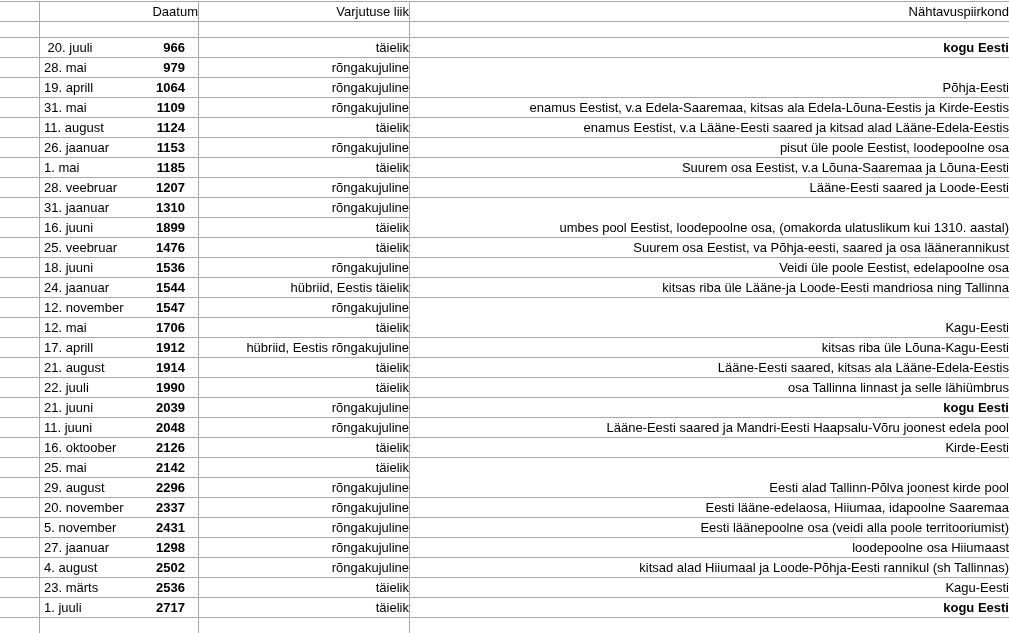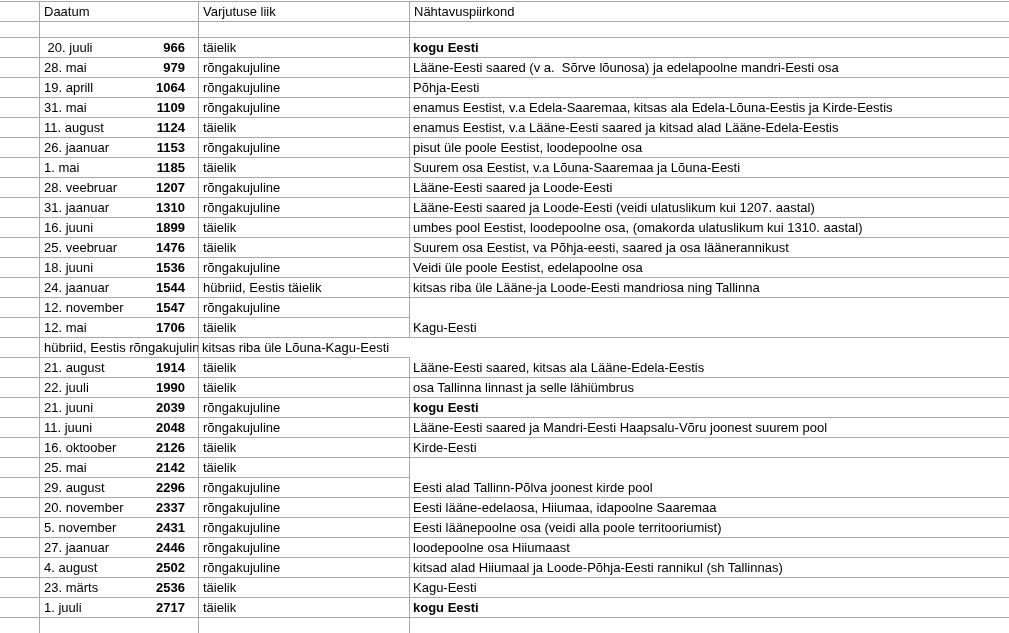--- a/index.html
+++ b/index.html
@@ -14,20 +14,21 @@
   .sheet {
     position: relative;
     width: 1009px;
     margin-top: 1px;
     border-top: 1px solid var(--grid);
   }
   .row {
     display: grid;
     grid-template-columns: 40px 159px 211px 1fr;
     box-sizing: border-box;
+    text-align: right;
   }
   .cell {
     box-sizing: border-box;
     border-bottom: 1px solid var(--grid);
     overflow: hidden;
     white-space: pre;
     line-height: 19px;
     height: 20px;
   }
   .cell.v { border-right: 1px solid var(--grid); }
@@ -72,21 +73,20 @@
     <div class="cell piirkond-cell bold">kogu Eesti</div>
   </div>
 
   <div class="row">
     <div class="cell v"></div>
     <div class="cell v daatum-cell">
       <span class="date">28. mai</span>
       <span class="year">979</span>
     </div>
     <div class="cell v liik-cell">rõngakujuline</div>
-    <div class="cell piirkond-cell">Lääne-Eesti saared (v a.  Sõrve lõunosa) ja edelapoolne mandri-Eesti osa</div>
   </div>
 
   <div class="row">
     <div class="cell v"></div>
     <div class="cell v daatum-cell">
       <span class="date">19. aprill</span>
       <span class="year">1064</span>
     </div>
     <div class="cell v liik-cell">rõngakujuline</div>
     <div class="cell piirkond-cell">Põhja-Eesti</div>
@@ -142,21 +142,20 @@
     <div class="cell piirkond-cell">Lääne-Eesti saared ja Loode-Eesti</div>
   </div>
 
   <div class="row">
     <div class="cell v"></div>
     <div class="cell v daatum-cell">
       <span class="date">31. jaanuar</span>
       <span class="year">1310</span>
     </div>
     <div class="cell v liik-cell">rõngakujuline</div>
-    <div class="cell piirkond-cell">Lääne-Eesti saared ja Loode-Eesti (veidi ulatuslikum kui 1207. aastal)</div>
   </div>
 
   <div class="row">
     <div class="cell v"></div>
     <div class="cell v daatum-cell">
       <span class="date">16. juuni</span>
       <span class="year">1899</span>
     </div>
     <div class="cell v liik-cell">täielik</div>
     <div class="cell piirkond-cell">umbes pool Eestist, loodepoolne osa, (omakorda ulatuslikum kui 1310. aastal)</div>
@@ -206,20 +205,24 @@
     <div class="cell v daatum-cell">
       <span class="date">12. mai</span>
       <span class="year">1706</span>
     </div>
     <div class="cell v liik-cell">täielik</div>
     <div class="cell piirkond-cell">Kagu-Eesti</div>
   </div>
 
   <div class="row">
     <div class="cell v"></div>
+    <div class="cell v daatum-cell">
+      <span class="date">17. aprill</span>
+      <span class="year">1912</span>
+    </div>
     <div class="cell v liik-cell">hübriid, Eestis rõngakujuline</div>
     <div class="cell piirkond-cell">kitsas riba üle Lõuna-Kagu-Eesti</div>
   </div>
 
   <div class="row">
     <div class="cell v"></div>
     <div class="cell v daatum-cell">
       <span class="date">21. august</span>
       <span class="year">1914</span>
     </div>
@@ -247,21 +250,21 @@
     <div class="cell piirkond-cell bold">kogu Eesti</div>
   </div>
 
   <div class="row">
     <div class="cell v"></div>
     <div class="cell v daatum-cell">
       <span class="date">11. juuni</span>
       <span class="year">2048</span>
     </div>
     <div class="cell v liik-cell">rõngakujuline</div>
-    <div class="cell piirkond-cell">Lääne-Eesti saared ja Mandri-Eesti Haapsalu-Võru joonest suurem pool</div>
+    <div class="cell piirkond-cell">Lääne-Eesti saared ja Mandri-Eesti Haapsalu-Võru joonest edela pool</div>
   </div>
 
   <div class="row">
     <div class="cell v"></div>
     <div class="cell v daatum-cell">
       <span class="date">16. oktoober</span>
       <span class="year">2126</span>
     </div>
     <div class="cell v liik-cell">täielik</div>
     <div class="cell piirkond-cell">Kirde-Eesti</div>
@@ -303,21 +306,21 @@
       <span class="year">2431</span>
     </div>
     <div class="cell v liik-cell">rõngakujuline</div>
     <div class="cell piirkond-cell">Eesti läänepoolne osa (veidi alla poole territooriumist)</div>
   </div>
 
   <div class="row">
     <div class="cell v"></div>
     <div class="cell v daatum-cell">
       <span class="date">27. jaanuar</span>
-      <span class="year">2446</span>
+      <span class="year">1298</span>
     </div>
     <div class="cell v liik-cell">rõngakujuline</div>
     <div class="cell piirkond-cell">loodepoolne osa Hiiumaast</div>
   </div>
 
   <div class="row">
     <div class="cell v"></div>
     <div class="cell v daatum-cell">
       <span class="date">4. august</span>
       <span class="year">2502</span>

